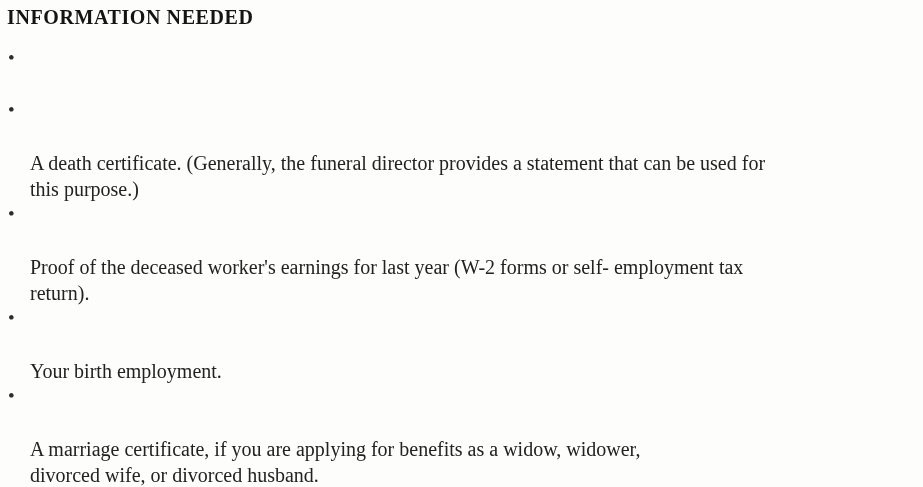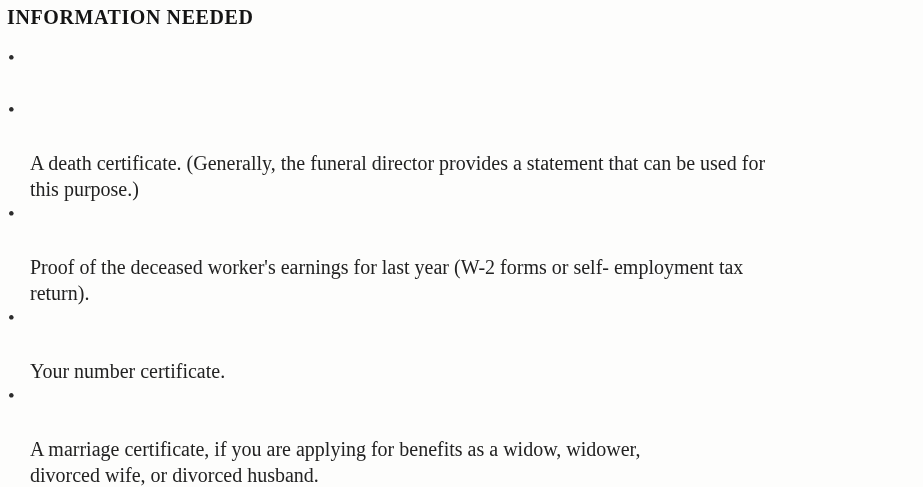--- a/index.html
+++ b/index.html
@@ -74,21 +74,21 @@
       <span>A death certificate. (Generally, the funeral director provides a statement that can be used for
 this purpose.)</span>
     </li>
     <li>
       <span class="bullet">•</span>
       <span>Proof of the deceased worker's earnings for last year (W-2 forms or self- employment tax
 return).</span>
     </li>
     <li>
       <span class="bullet">•</span>
-      <span>Your number certificate.</span>
+      <span>Your birth employment.</span>
     </li>
     <li>
       <span class="bullet">•</span>
       <span>A marriage certificate, if you are applying for benefits as a widow, widower,
 divorced wife, or divorced husband.</span>
     </li>
 
   </ul>
 
   <div class="scan-artifact"></div>

